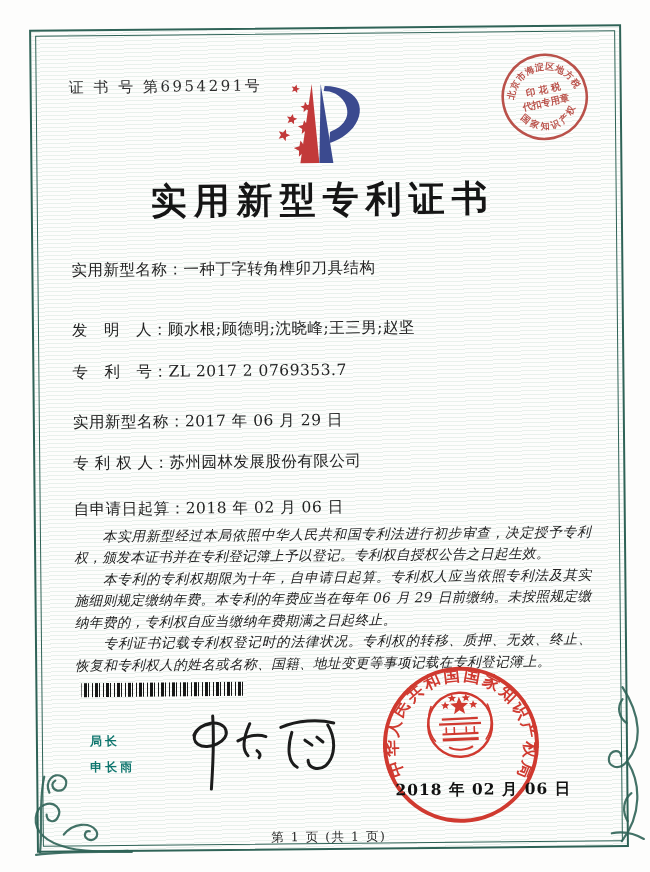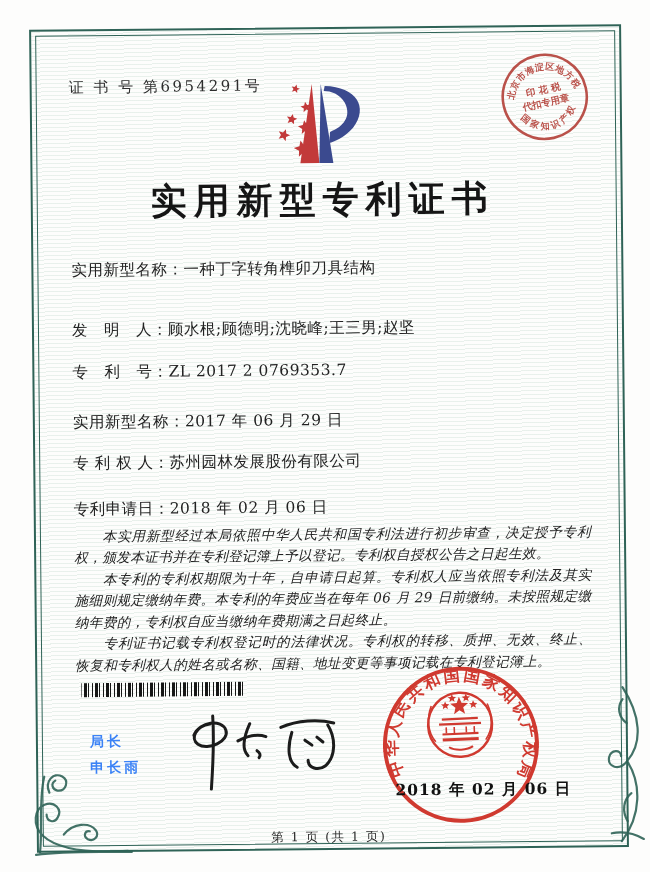--- a/index.html
+++ b/index.html
@@ -53,21 +53,21 @@
       #171717 0 1px, transparent 1px 3px,
       #171717 3px 6px, transparent 6px 7px,
       #171717 7px 8px, transparent 8px 11px,
       #171717 11px 12px, transparent 12px 14px,
       #171717 14px 17px, transparent 17px 18px,
       #171717 18px 19px, transparent 19px 22px);
   }
   .signer-role, .signer-name{
     position:absolute;left:87px;
     font-family:"DejaVu Sans", sans-serif;font-weight:bold;
-    font-size:14px;letter-spacing:3px;color:#3b82f6;
+    font-size:12px;letter-spacing:3px;color:#0f766e;
   }
   .signer-role{top:731px}
   .signer-name{top:757px}
   .signature{position:absolute;left:175px;top:710px;width:195px;height:82px;}
   .cnipa-seal{position:absolute;left:378px;top:666px;width:160px;height:160px;transform:rotate(-2deg);opacity:0.95;}
   .issue-date{
     position:absolute;left:392px;top:781px;z-index:5;
     font-size:15.5px;font-weight:bold;letter-spacing:1px;color:#111;white-space:nowrap;
   }
   .footer{
@@ -134,21 +134,21 @@
   <div class="field f2">
     <span class="label">专　利　号：</span><span class="value">ZL 2017 2 0769353.7</span>
   </div>
   <div class="field f3">
     <span class="label">实用新型名称：</span><span class="value">2017 年 06 月 29 日</span>
   </div>
   <div class="field f4">
     <span class="label">专 利 权 人：</span><span class="value">苏州园林发展股份有限公司</span>
   </div>
   <div class="field f5">
-    <span class="label">专利申请日：</span><span class="value">2018 年 02 月 06 日</span>
+    <span class="label">自申请日起算：</span><span class="value">2018 年 02 月 06 日</span>
   </div>
 
   <div class="paras">
     <p>本实用新型经过本局依照中华人民共和国专利法进行初步审查，决定授予专利权，颁发本证书并在专利登记簿上予以登记。专利权自授权公告之日起生效。</p>
     <p>本专利的专利权期限为十年，自申请日起算。专利权人应当依照专利法及其实施细则规定缴纳年费。本专利的年费应当在每年 06 月 29 日前缴纳。未按照规定缴纳年费的，专利权自应当缴纳年费期满之日起终止。</p>
     <p>专利证书记载专利权登记时的法律状况。专利权的转移、质押、无效、终止、恢复和专利权人的姓名或名称、国籍、地址变更等事项记载在专利登记簿上。</p>
   </div>
 
   <div class="barcode"></div>
 

